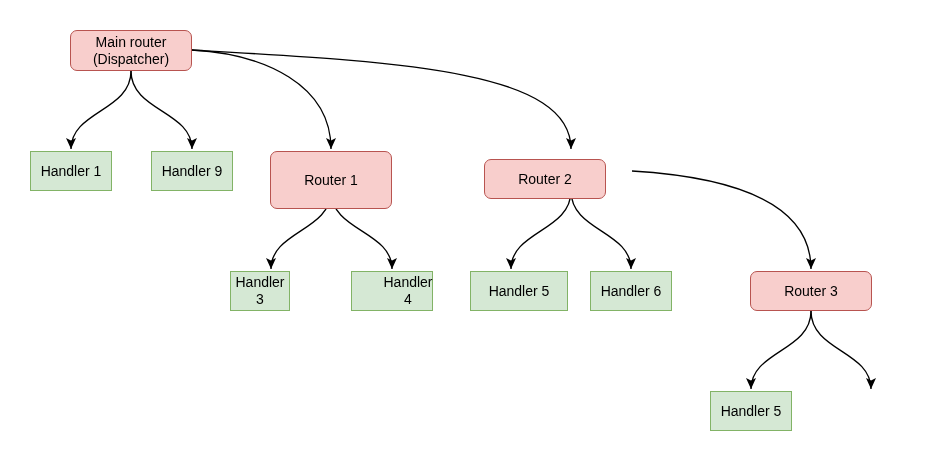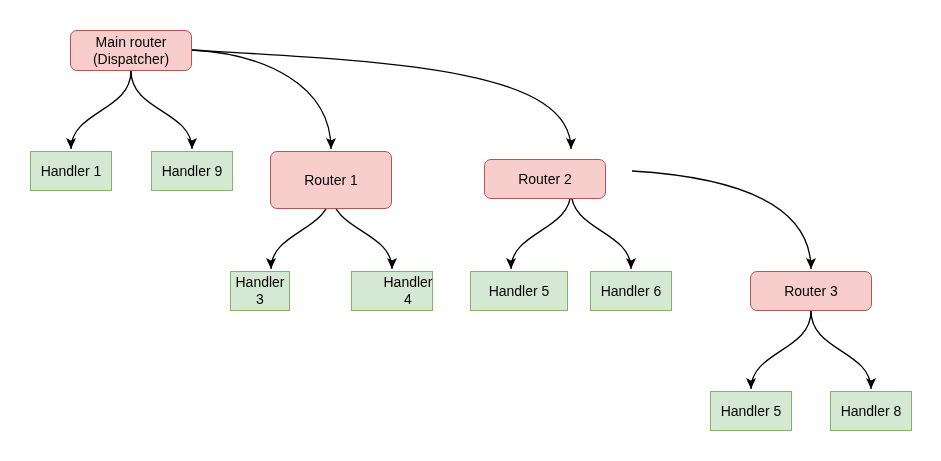--- a/index.html
+++ b/index.html
@@ -81,15 +81,14 @@
   <div class="node handler" style="left: 30px; top: 151px; width: 82px; height: 40px;"><span>Handler 1</span></div>
   <div class="node handler" style="left: 151px; top: 151px; width: 82px; height: 40px;"><span>Handler 9</span></div>
   <div class="node router" style="left: 270px; top: 151px; width: 122px; height: 58px;"><span>Router 1</span></div>
   <div class="node router" style="left: 484px; top: 151px; width: 122px; height: 40px; margin-top: 8px;"><span>Router 2</span></div>
   <div class="node handler" style="left: 230px; top: 271px; width: 60px; height: 40px;"><span>Handler 3</span></div>
   <div class="node handler" style="left: 351px; top: 271px; width: 82px; height: 40px; padding-left: 32px;"><span>Handler 4</span></div>
   <div class="node handler" style="left: 470px; top: 271px; width: 98px; height: 40px;"><span>Handler 5</span></div>
   <div class="node handler" style="left: 590px; top: 271px; width: 82px; height: 40px;"><span>Handler 6</span></div>
   <div class="node router" style="left: 750px; top: 271px; width: 122px; height: 40px;"><span>Router 3</span></div>
   <div class="node handler" style="left: 710px; top: 391px; width: 82px; height: 40px;"><span>Handler 5</span></div>
-  <div class="node handler" style="left: 830px; top: 391px; width: 82px; height: 40px;"><span>Handler 8</span></div>
 
 </div>
 
 </body></html>

